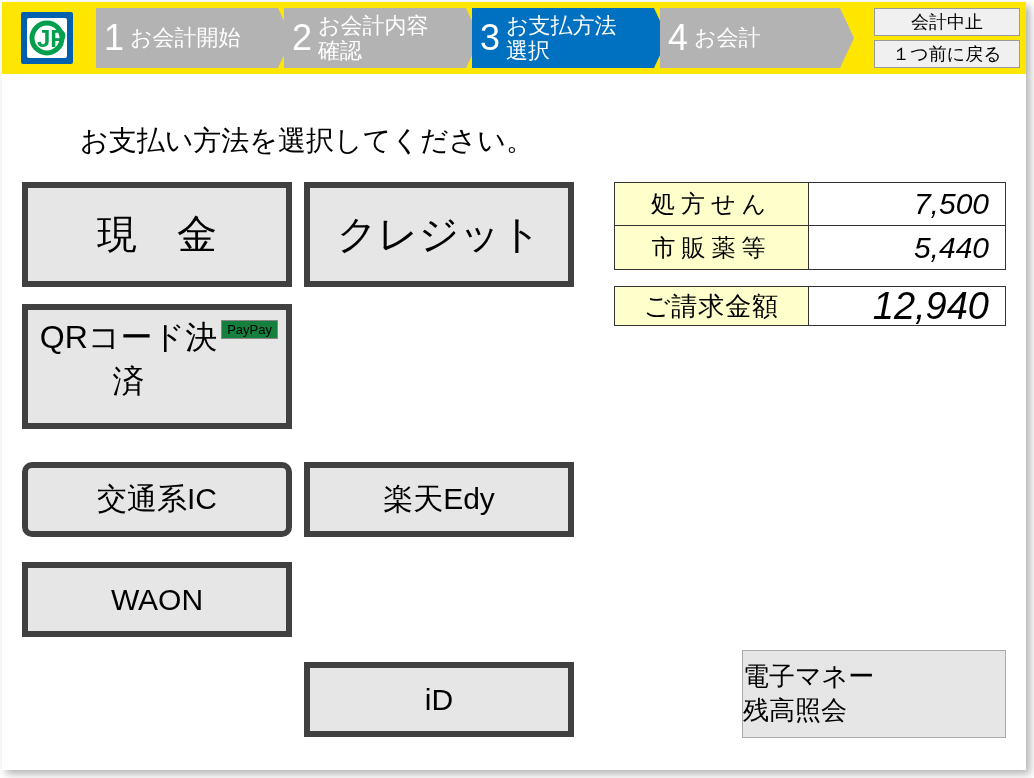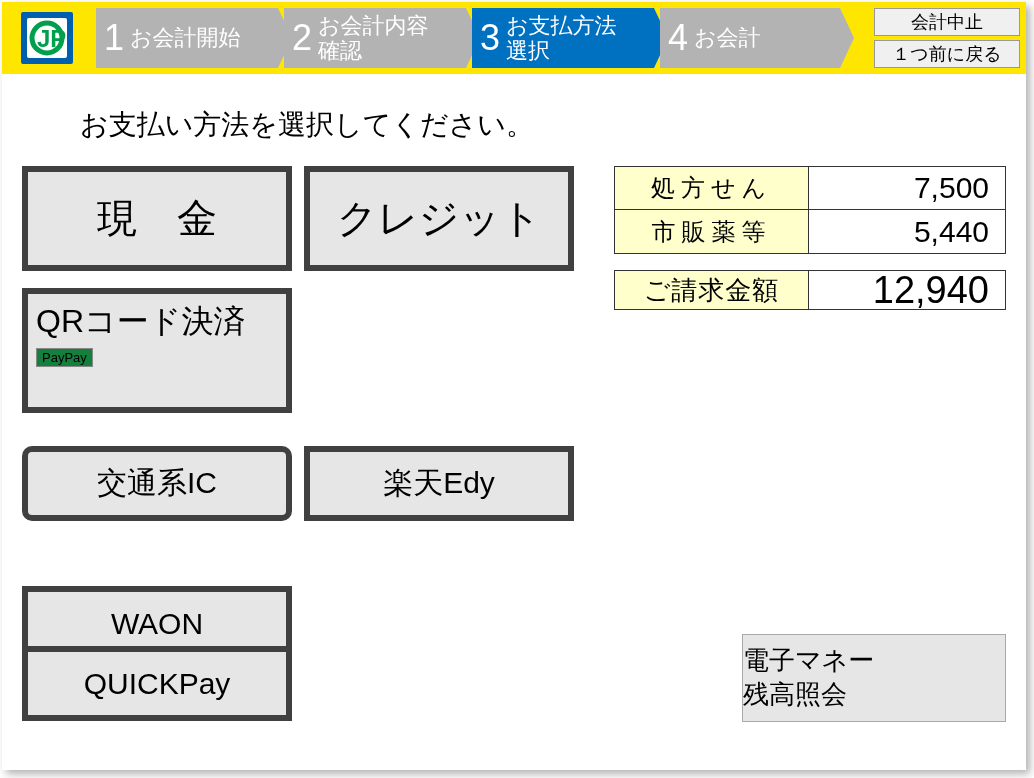--- a/index.html
+++ b/index.html
@@ -90,21 +90,21 @@
       height: 28px;
       font-size: 18px;
       display: flex;
       align-items: center;
       justify-content: center;
       font-family: inherit;
     }
 
     .instruction {
       font-size: 28px;
-      padding: 32px 20px 22px 78px;
+      padding: 48px 20px 22px 78px;
     }
 
     .content {
       position: relative;
       width: 100%;
       height: calc(100% - 72px - 92px);
     }
 
     .pay-btn {
       position: absolute;
@@ -116,36 +116,36 @@
       font-size: 36px;
       cursor: pointer;
       text-align: center;
     }
     .pay-btn.big { font-size: 40px; }
 
     .cash-btn { left: 20px; top: 0; width: 270px; height: 105px; }
     .credit-btn { left: 302px; top: 0; width: 270px; height: 105px; }
     .qr-btn {
       left: 20px; top: 122px; width: 270px; height: 125px;
-      flex-direction: column;
+      flex-direction: row;
       align-items: flex-start;
       justify-content: flex-start;
       padding: 6px 8px;
       font-size: 32px;
     }
     .qr-sub {
       border: 1px solid #888;
       font-size: 13px;
       padding: 1px 5px;
       margin-top: 4px;
       background: #15803d;
     }
     .ic-btn { left: 20px; top: 280px; width: 270px; height: 75px; font-size: 30px; border-radius: 10px; }
     .edy-btn { left: 302px; top: 280px; width: 270px; height: 75px; font-size: 30px; }
-    .waon-btn { left: 20px; top: 380px; width: 270px; height: 75px; font-size: 30px; margin-top: 40px; }
+    .waon-btn { left: 20px; top: 380px; width: 270px; height: 75px; font-size: 30px; }
     .quick-btn { left: 20px; top: 480px; width: 270px; height: 75px; font-size: 30px; }
     .id-btn { left: 302px; top: 480px; width: 270px; height: 75px; font-size: 30px; }
 
     .amount-table {
       position: absolute;
       left: 584px;
       top: 0;
       width: 420px;
     }
     .amount-row {
@@ -167,20 +167,21 @@
     .amount-value {
       flex: 1;
       border: 1px solid #333;
       border-left: none;
       display: flex;
       align-items: center;
       justify-content: flex-end;
       padding-right: 16px;
       font-size: 30px;
       background: #fff;
+      font-style: italic;
     }
     .amount-row + .amount-row .amount-label,
     .amount-row + .amount-row .amount-value {
       border-top: none;
     }
     .amount-row.total .amount-label {
       letter-spacing: 1px;
       font-size: 26px;
       border-top: 1px solid #333;
     }
@@ -251,21 +252,21 @@
     <div class="pay-btn big credit-btn">クレジット</div>
 
     <div class="pay-btn qr-btn">
       <span>QRコード決済</span>
       <span class="qr-sub">PayPay</span>
     </div>
 
     <div class="pay-btn ic-btn">交通系IC</div>
     <div class="pay-btn edy-btn">楽天Edy</div>
     <div class="pay-btn waon-btn">WAON</div>
-    <div class="pay-btn quick-btn">QUICKPay</div>
+    <div class="pay-btn id-btn">iD</div>
 
     <div class="amount-table">
       <div class="amount-row">
         <div class="amount-label">処方せん</div>
         <div class="amount-value">7,500</div>
       </div>
       <div class="amount-row">
         <div class="amount-label">市販薬等</div>
         <div class="amount-value">5,440</div>
       </div>

